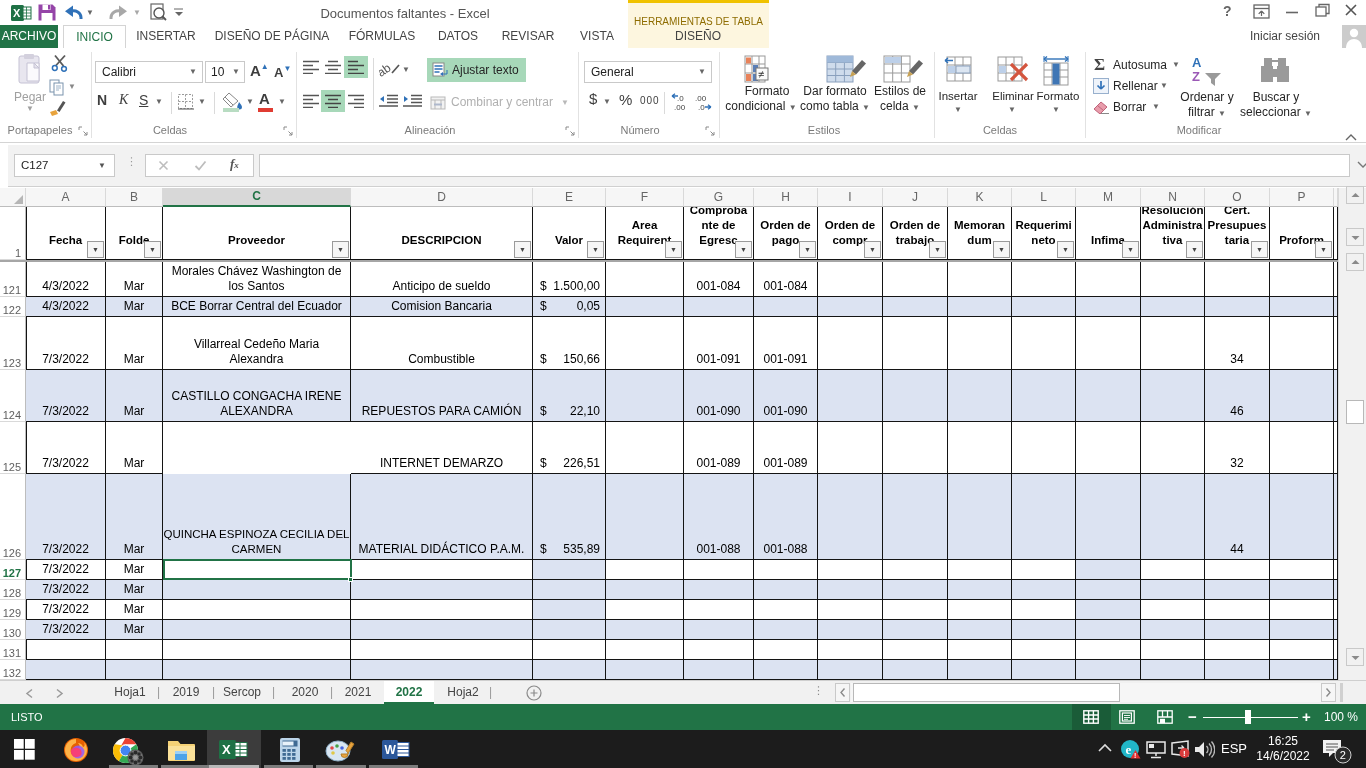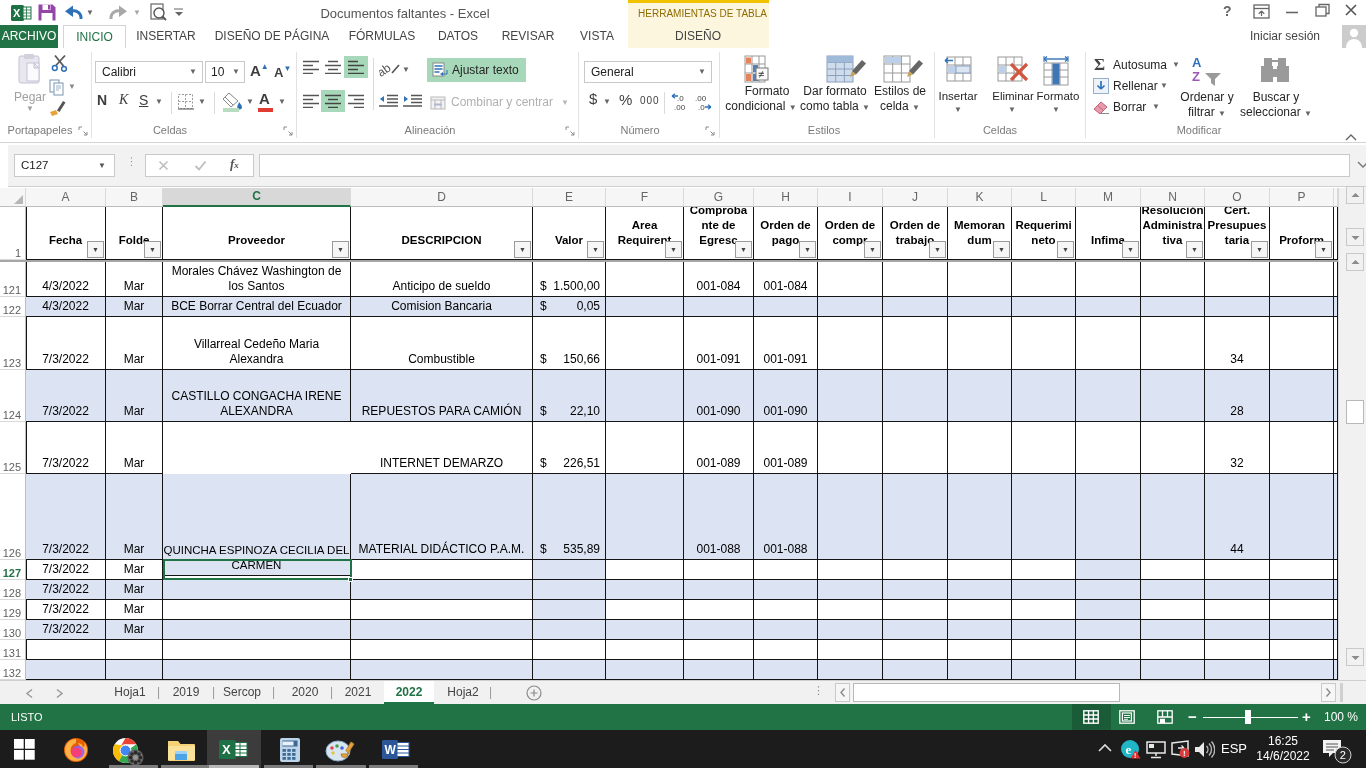--- a/index.html
+++ b/index.html
@@ -33,21 +33,21 @@
 
 #task{left:0;top:730px;width:1366px;height:38px;background:#1c1c1c}
 </style></head>
 <body>
 <div id="s">
 
 <div class="ab" id="title"></div>
 
 <div class="ab" style="left:628px;top:0;width:141px;height:48px;background:#fdf6df"></div>
 <div class="ab" style="left:628px;top:0;width:141px;height:3px;background:#f0c200"></div>
-<div class="ab" style="left:630px;top:8px;width:137px;height:12px;font-size:10px;color:#8e6c00;text-align:right">HERRAMIENTAS DE TABLA</div>
+<div class="ab" style="left:630px;top:16px;width:137px;height:12px;font-size:10px;color:#8e6c00;text-align:center">HERRAMIENTAS DE TABLA</div>
 <div class="ab" style="left:300px;top:6px;width:210px;font-size:13px;color:#555;text-align:center">Documentos faltantes - Excel</div>
 <div class="ab" id="qat" style="left:0;top:0;width:628px;height:25px">
 <svg class="ab" style="left:11px;top:3px" width="21" height="20" viewBox="0 0 21 20">
         <rect x="0" y="2" width="13" height="16" rx="1.5" fill="#1e7145"></rect>
         <text x="2" y="14" font-size="11" font-weight="bold" fill="#fff">X</text>
         <rect x="12" y="4" width="8" height="12" fill="#fff" stroke="#1e7145"></rect>
         <path d="M12 7 h8 M12 10 h8 M12 13 h8 M15.5 4 v12" stroke="#1e7145" stroke-width="0.8"></path>
       </svg>
 <svg class="ab" style="left:38px;top:4px" width="18" height="17" viewBox="0 0 18 17">
         <path d="M0.5 0.5 h14 l3 3 v13 h-17 z" fill="#9545a8"></path>
@@ -632,21 +632,21 @@
 <div class="cell b" style="left:754px;top:182px;width:64px;height:52px">
         <span>001-090</span>
       </div>
 <div class="cell b" style="left:818px;top:182px;width:65px;height:52px"></div>
 <div class="cell b" style="left:883px;top:182px;width:65px;height:52px"></div>
 <div class="cell b" style="left:948px;top:182px;width:64px;height:52px"></div>
 <div class="cell b" style="left:1012px;top:182px;width:64px;height:52px"></div>
 <div class="cell b" style="left:1076px;top:182px;width:65px;height:52px"></div>
 <div class="cell b" style="left:1141px;top:182px;width:64px;height:52px"></div>
 <div class="cell b" style="left:1205px;top:182px;width:65px;height:52px">
-        <span>28</span>
+        <span>46</span>
       </div>
 <div class="cell b" style="left:1270px;top:182px;width:64px;height:52px"></div>
 <div class="cell b" style="left:1334px;top:182px;width:4px;height:52px"></div>
 <div class="cell" style="left:26px;top:234px;width:80px;height:52px">
         <span>7/3/2022</span>
       </div>
 <div class="cell" style="left:106px;top:234px;width:57px;height:52px">
         <span>Mar</span>
       </div>
 <div class="cell" style="left:351px;top:234px;width:182px;height:52px">
@@ -673,21 +673,21 @@
         <span>32</span>
       </div>
 <div class="cell" style="left:1270px;top:234px;width:64px;height:52px"></div>
 <div class="cell" style="left:1334px;top:234px;width:4px;height:52px"></div>
 <div class="cell b" style="left:26px;top:286px;width:80px;height:86px">
         <span>7/3/2022</span>
       </div>
 <div class="cell b" style="left:106px;top:286px;width:57px;height:86px">
         <span>Mar</span>
       </div>
-<div class="cell b" style="left:163px;top:286px;width:188px;height:102px">
+<div class="cell b" style="left:163px;top:286px;width:188px;height:86px">
         <span style="white-space:nowrap;font-size:11.5px">QUINCHA ESPINOZA CECILIA DEL<br>CARMEN</span>
       </div>
 <div class="cell b" style="left:351px;top:286px;width:182px;height:86px">
         <span>MATERIAL DIDÁCTICO P.A.M.</span>
       </div>
 <div class="cell b" style="left:533px;top:286px;width:73px;height:86px;justify-content:space-between;padding:0 5px 2px 7px">
         <span>$</span>
         <span>535,89</span>
       </div>
 <div class="cell b" style="left:606px;top:286px;width:78px;height:86px"></div>

